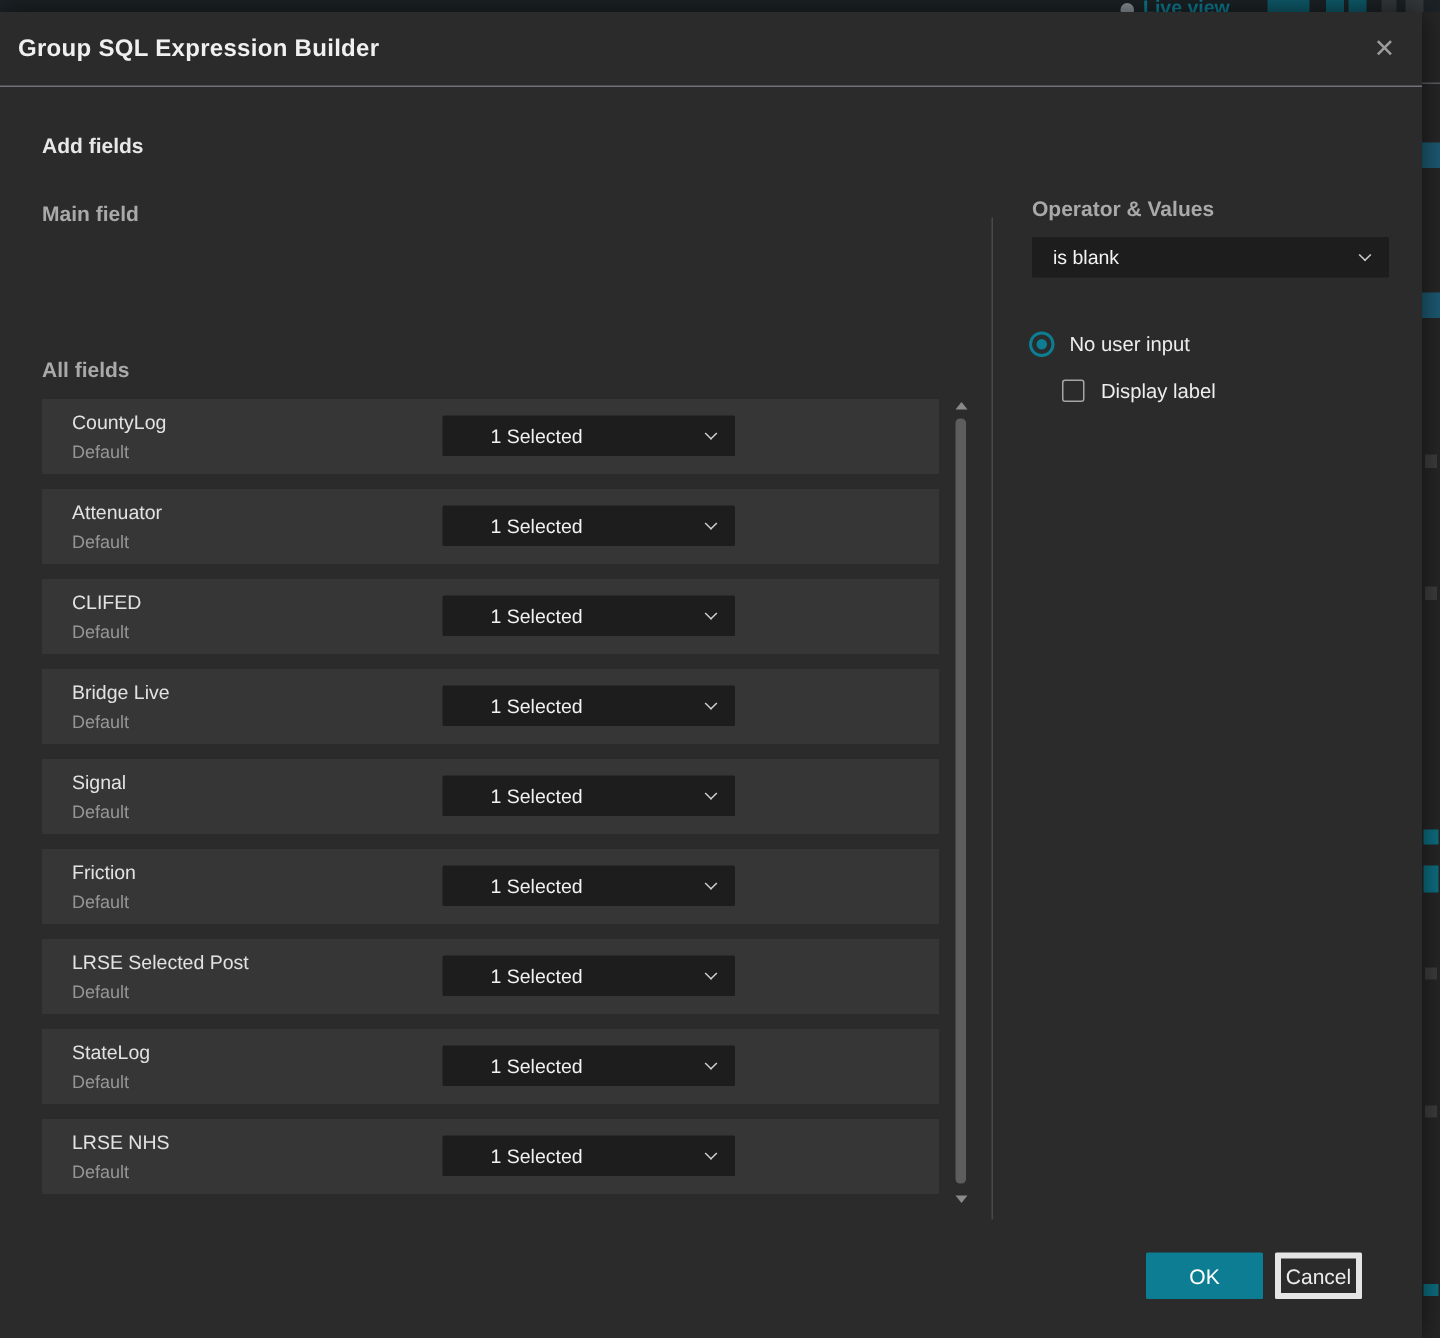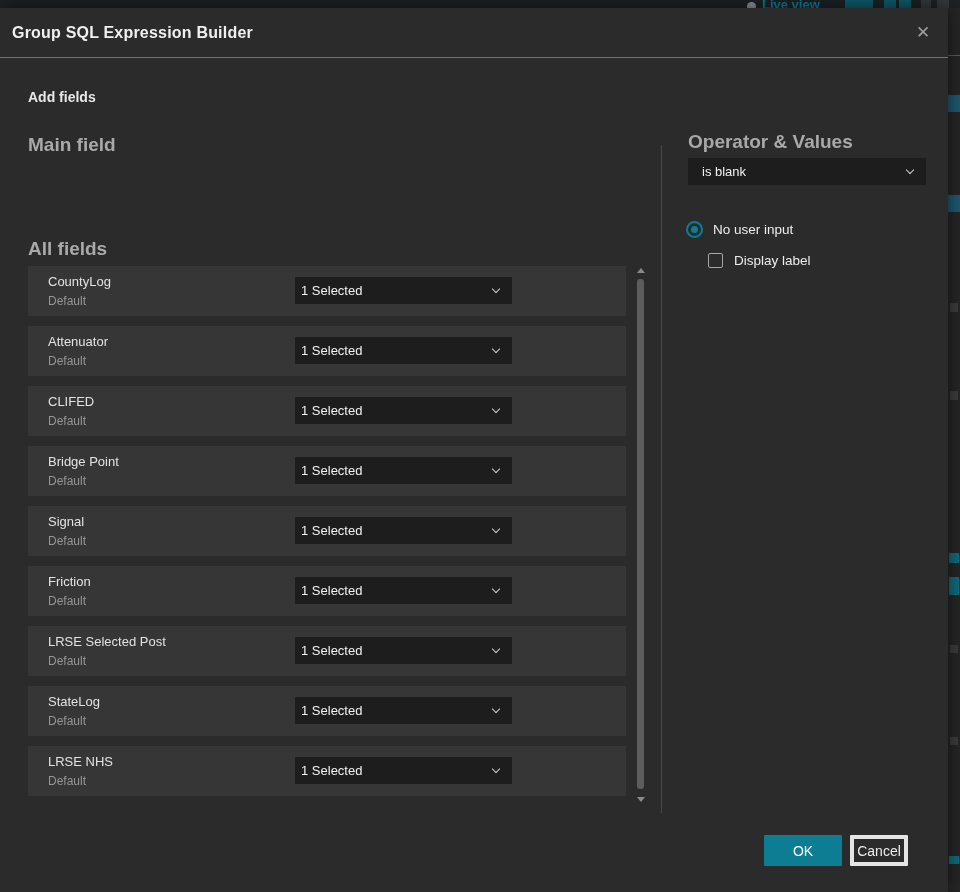--- a/index.html
+++ b/index.html
@@ -24,41 +24,41 @@
 
   
   #dialog{position:absolute;left:0;top:8px;width:948px;height:884px;background:var(--dialog-bg);box-shadow:0 0 18px rgba(0,0,0,.6);}
   #dialog-header{position:absolute;left:0;top:0;width:100%;height:49px;}
   #dialog-title{position:absolute;left:12px;top:0;line-height:49px;font-size:16px;font-weight:700;color:#f0f0f0;letter-spacing:.2px;}
   #close-btn{position:absolute;right:14px;top:14px;width:22px;height:22px;color:#9c9c9c;font-size:17px;line-height:22px;text-align:center;cursor:pointer;}
   #header-divider{position:absolute;left:0;top:49px;width:100%;height:1px;background:#70707a;}
 
   #section-title{position:absolute;left:28px;top:81px;font-size:14px;font-weight:700;color:#e8e8e8;}
 
-  .panel-label{font-size:19px;font-weight:700;color:#a9a9a9;}
+  .panel-label{font-size:14px;font-weight:700;color:#a9a9a9;}
   #main-field-label{position:absolute;left:28px;top:126px;}
   #all-fields-label{position:absolute;left:28px;top:230px;}
   #operator-label{position:absolute;left:688px;top:123px;}
 
   
   .dd{position:absolute;background:var(--dd-bg);display:flex;align-items:center;height:27px;cursor:pointer;border-radius:1px;}
   .dd .dd-text{font-size:13px;color:#f2f2f2;white-space:nowrap;}
   .chev{width:6px;height:6px;border-right:1.6px solid #cfcfcf;border-bottom:1.6px solid #cfcfcf;transform:rotate(45deg);position:absolute;right:13px;top:9px;}
 
   #main-field-container{position:absolute;left:28px;top:149px;width:610px;height:55px;background:var(--container-bg);}
   #main-field-dd{left:12px;top:14px;width:238px;padding-left:12px;}
   #main-date-dd{left:262px;top:14px;width:210px;padding-left:8px;}
   #main-date-dd .cal{margin-right:9px;color:var(--gold);display:flex;}
 
   
   #field-list{position:absolute;left:28px;top:258px;width:598px;}
   .field-row{position:relative;width:598px;height:50px;background:var(--row-bg);margin-bottom:10px;}
   .field-name{position:absolute;left:20px;top:8px;font-size:13px;color:#e2e2e2;}
   .field-sub{position:absolute;left:20px;top:28px;font-size:12px;color:#969696;}
-  .field-row .dd{left:267px;top:11px;width:217px;padding-left:6px;}
+  .field-row .dd{left:267px;top:11px;width:195px;padding-left:32px;}
 
   
   #list-scrollbar{position:absolute;left:636px;top:258px;width:10px;height:540px;}
   .sb-arrow{position:absolute;left:1px;width:0;height:0;border-left:4px solid transparent;border-right:4px solid transparent;}
   #sb-up{top:2px;border-bottom:5px solid #8a8a8a;}
   #sb-down{bottom:4px;border-top:5px solid #8a8a8a;}
   #sb-thumb{position:absolute;left:1px;top:13px;width:7px;height:510px;background:#5d5d5d;border-radius:3px;cursor:pointer;}
 
   #v-divider{position:absolute;left:661px;top:137px;width:1px;height:668px;background:#484848;}
 
@@ -143,21 +143,21 @@
       <div class="field-row">
         <span class="field-name">CLIFED</span>
         <span class="field-sub">Default</span>
         <div class="dd">
           <span class="dd-text">1 Selected</span>
           <span class="chev"></span>
         </div>
       </div>
 
       <div class="field-row">
-        <span class="field-name">Bridge Point</span>
+        <span class="field-name">Bridge Live</span>
         <span class="field-sub">Default</span>
         <div class="dd">
           <span class="dd-text">1 Selected</span>
           <span class="chev"></span>
         </div>
       </div>
 
       <div class="field-row">
         <span class="field-name">Signal</span>
         <span class="field-sub">Default</span>

